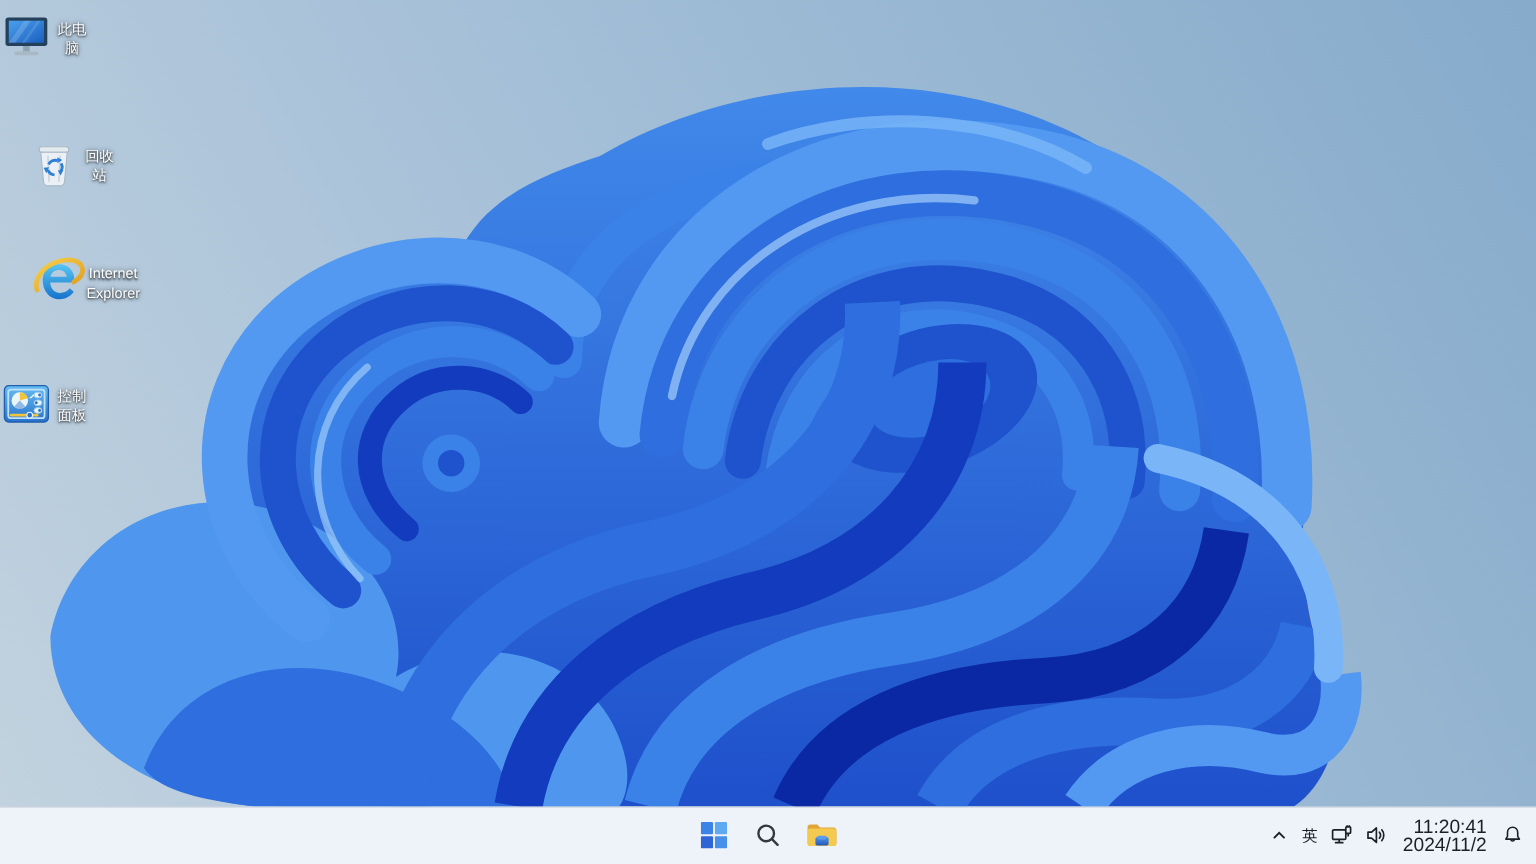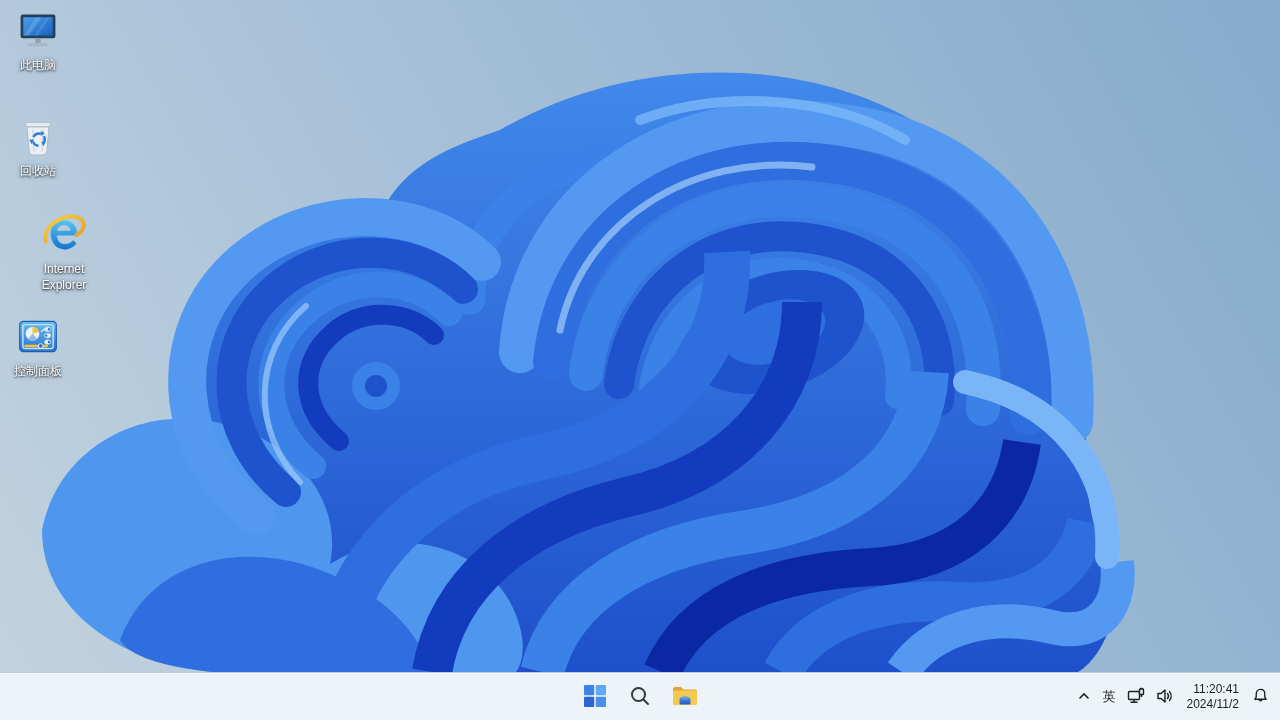--- a/index.html
+++ b/index.html
@@ -8,21 +8,21 @@
     font-family:"Liberation Sans","DejaVu Sans",sans-serif;
     background:#a6c0d8;
   }
   .desktop{position:absolute;inset:0;}
   .wallpaper{position:absolute;inset:0;display:block;}
 
   
   .icon-col{position:absolute;left:0;top:0;width:76px;}
   .dicon{
     position:absolute;left:0;width:76px;
-    display:flex;flex-direction:column;align-items:center;
+    display:flex;align-items:center;
     cursor:default;
   }
   .dicon .glyph{width:46px;height:46px;display:flex;align-items:center;justify-content:center;}
   .dicon .dlabel{
     margin-top:4px;max-width:74px;text-align:center;
     font-size:12px;line-height:1.3;color:#ffffff;
     text-shadow:0 1px 2px rgba(0,0,0,.85),0 0 4px rgba(0,0,0,.5);
     word-wrap:break-word;
   }
 
@@ -45,21 +45,21 @@
     position:absolute;right:6px;top:0;height:48px;
     display:flex;align-items:center;gap:1px;
   }
   .tray-btn{
     height:40px;border:none;background:transparent;border-radius:5px;
     display:flex;align-items:center;justify-content:center;padding:0 5px;cursor:pointer;
     color:#1b1f27;
   }
   .lang{font-size:13px;font-weight:400;}
   .clock{
-    text-align:right;font-size:12px;line-height:15px;color:#1b1f27;
+    text-align:right;font-size:16px;line-height:15px;color:#1b1f27;
     padding:0 7px;
   }
 </style>
 </head>
 <body>
 
 <div class="desktop">
 
   <svg class="wallpaper" width="1280" height="720" viewBox="0 0 1280 720" aria-hidden="true">
     <defs>
@@ -131,21 +131,21 @@
           <rect x="8" y="9" width="32" height="20" fill="url(#gScr)"></rect>
           <polygon points="8,29 22,9 28,9 14,29" fill="rgba(255,255,255,0.16)"></polygon>
           <polygon points="20,29 34,9 37,9 23,29" fill="rgba(255,255,255,0.12)"></polygon>
           <rect x="21" y="32" width="6" height="5" fill="#8fa3b3"></rect>
           <rect x="13" y="37" width="22" height="3.5" rx="1.7" fill="#a8b8c4"></rect>
         </svg>
       </span>
       <span class="dlabel">此电脑</span>
     </div>
 
-    <div class="dicon" style="top:114px;">
+    <div class="dicon" style="top:114px;margin-left:23px;">
       <span class="glyph">
         <svg width="44" height="44" viewBox="0 0 48 48">
           <rect x="10.5" y="8" width="27" height="5" rx="2.4" fill="#e3ebf1" stroke="#a9b9c4" stroke-width="1"></rect>
           <path d="M12 13 L36 13 L33.5 40 C33.2 42 31.2 43.5 29 43.5 L19 43.5 C16.8 43.5 14.8 42 14.5 40 Z" fill="#eef3f7" fill-opacity="0.93" stroke="#a9b9c4" stroke-width="1"></path>
           <line x1="18.5" y1="16" x2="19.5" y2="40" stroke="#c8d4dc" stroke-width="1.4"></line>
           <line x1="29.5" y1="16" x2="28.5" y2="40" stroke="#c8d4dc" stroke-width="1.4"></line>
           <g stroke="#2f7fd6" stroke-width="2.6" fill="none">
             <path d="M19 24 A7 7 0 0 1 27 20.5"></path>
             <path d="M30.5 23 A7 7 0 0 1 29.5 31"></path>
             <path d="M24.5 33.5 A7 7 0 0 1 18.5 29"></path>

